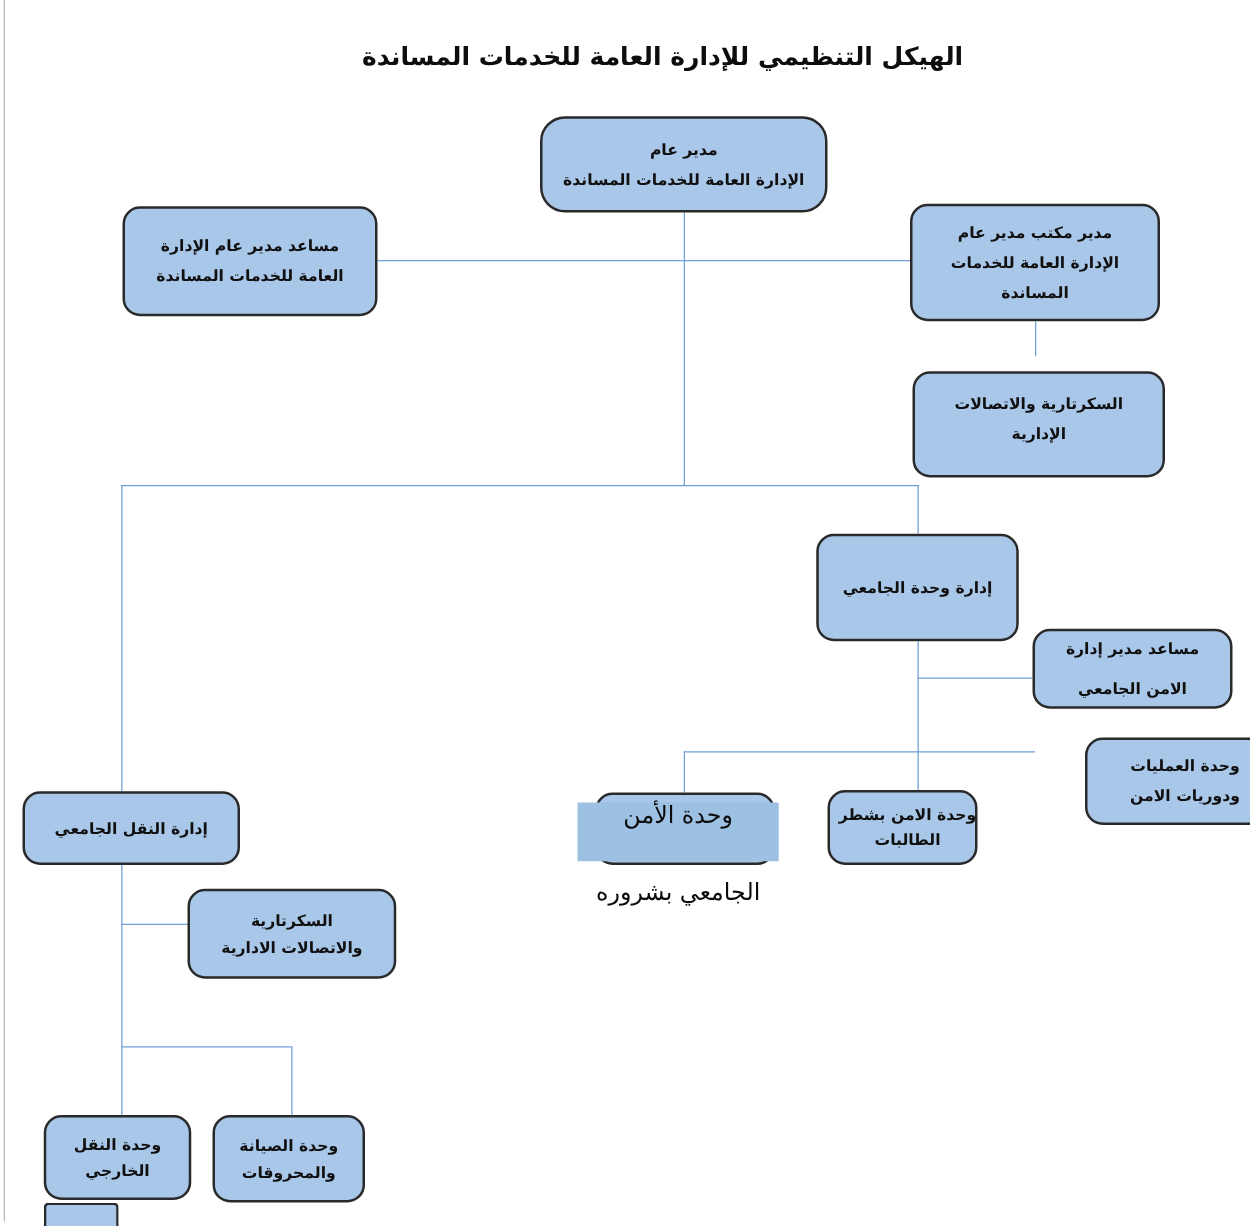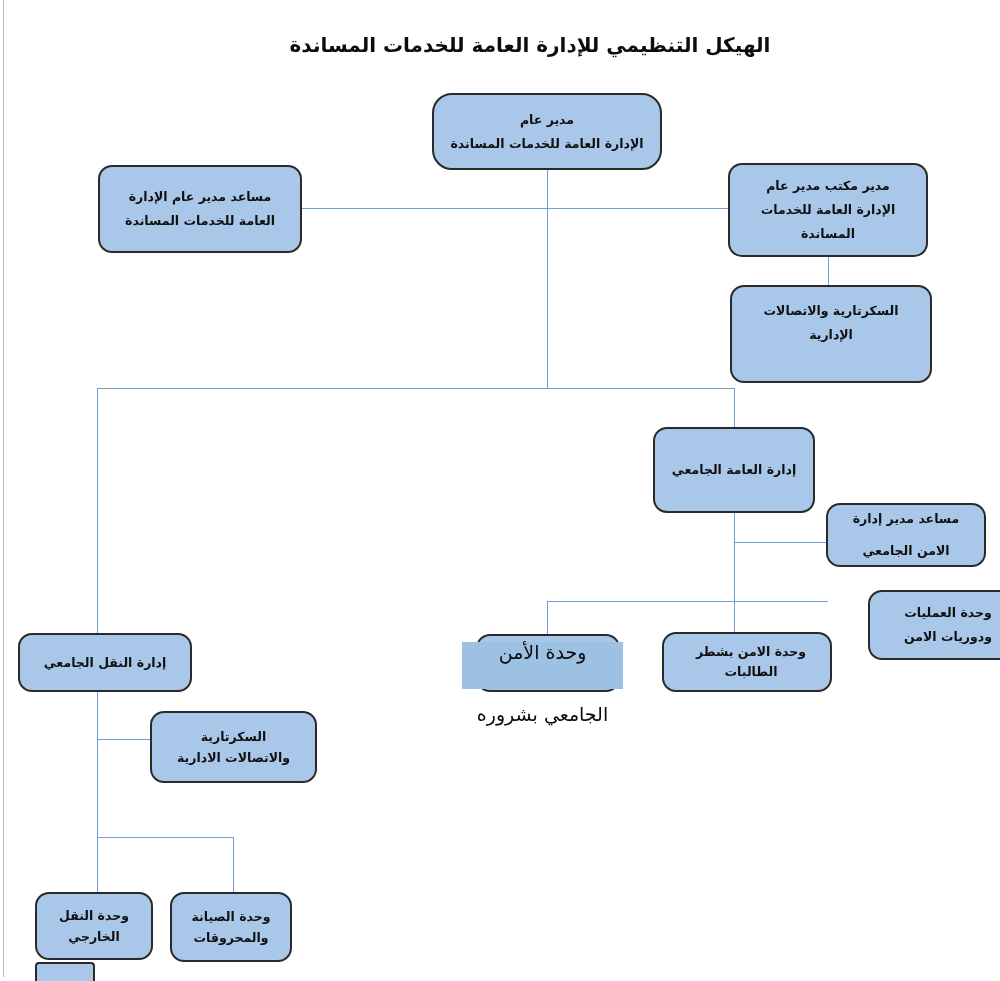--- a/index.html
+++ b/index.html
@@ -85,40 +85,40 @@
     <span class="t">مساعد مدير عام الإدارة</span>
     <span class="t">العامة للخدمات المساندة</span>
   </div>
 
   <div class="node" style="left:728px;top:163px;width:200px;height:94px;">
     <span class="t">مدير مكتب مدير عام</span>
     <span class="t">الإدارة العامة للخدمات</span>
     <span class="t">المساندة</span>
   </div>
 
-  <div class="node" style="left:730px;top:285px;width:202px;height:98px;justify-content:flex-start;padding-top:12px;">
+  <div class="node" style="left:730px;top:297px;width:202px;height:85px;justify-content:flex-start;padding-top:12px;">
     <span class="t">السكرتارية والاتصالات</span>
     <span class="t">الإدارية</span>
   </div>
 
   <div class="node" style="left:653px;top:427px;width:162px;height:86px;">
-    <span class="t">إدارة العامة الجامعي</span>
+    <span class="t">إدارة وحدة الجامعي</span>
   </div>
 
   <div class="node" style="left:826px;top:503px;width:160px;height:64px;justify-content:space-between;">
     <span class="t">مساعد مدير إدارة</span>
     <span class="t">الامن الجامعي</span>
   </div>
 
   <div class="node" style="left:852px;top:590px;width:160px;height:70px;margin-left:16px;">
     <span class="t">وحدة العمليات</span>
     <span class="t">ودوريات الامن</span>
   </div>
 
-  <div class="node" style="left:662px;top:632px;width:170px;height:60px;line-height:1.6;padding-left:12px;">
+  <div class="node" style="left:662px;top:632px;width:120px;height:60px;line-height:1.6;padding-left:12px;">
     <span class="t">وحدة الامن بشطر</span>
     <span class="t">الطالبات</span>
   </div>
 
   <div class="node" style="left:476px;top:634px;width:144px;height:58px;"></div>
   <div class="overlay-label" style="left:462px;top:642px;width:161px;height:47px;">
     <span class="t">وحدة الأمن</span>
     <span class="t">الجامعي بشروره</span>
   </div>
 

